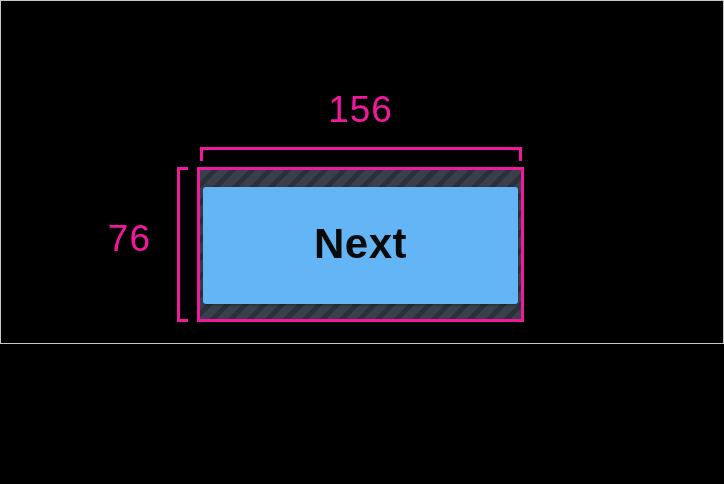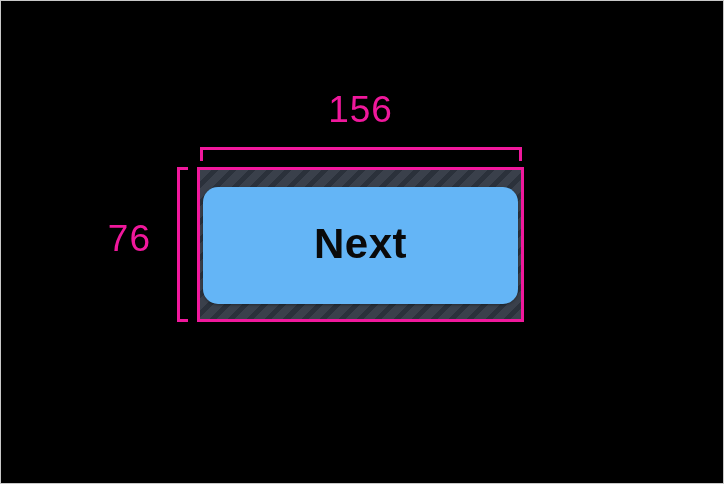--- a/index.html
+++ b/index.html
@@ -5,21 +5,21 @@
   html, body {
     margin: 0;
     padding: 0;
     background: #000;
   }
   * { box-sizing: border-box; }
 
   .frame {
     position: relative;
     width: 724px;
-    height: 484px;
+    height: 344px;
     background: var(--bg, #000);
     border: 1px solid var(--frame-border, #c8c8c8);
     overflow: hidden;
     font-family: "Liberation Sans", sans-serif;
   }
 
   
   .dim-label {
     position: absolute;
     color: var(--accent, #f0189c);
@@ -88,21 +88,21 @@
     );
   }
 
   .next-btn {
     position: absolute;
     left: 3px;
     right: 3px;
     top: 17px;
     bottom: 15px;
     border: none;
-    border-radius: 15px;
+    border-radius: 3px;
     background: var(--btn-bg, #64b5f6);
     color: var(--btn-text, #0a0a0a);
     font-family: "Liberation Sans", sans-serif;
     font-size: 42px;
     font-weight: 600;
     letter-spacing: 0.5px;
     display: flex;
     align-items: center;
     justify-content: center;
     cursor: pointer;

